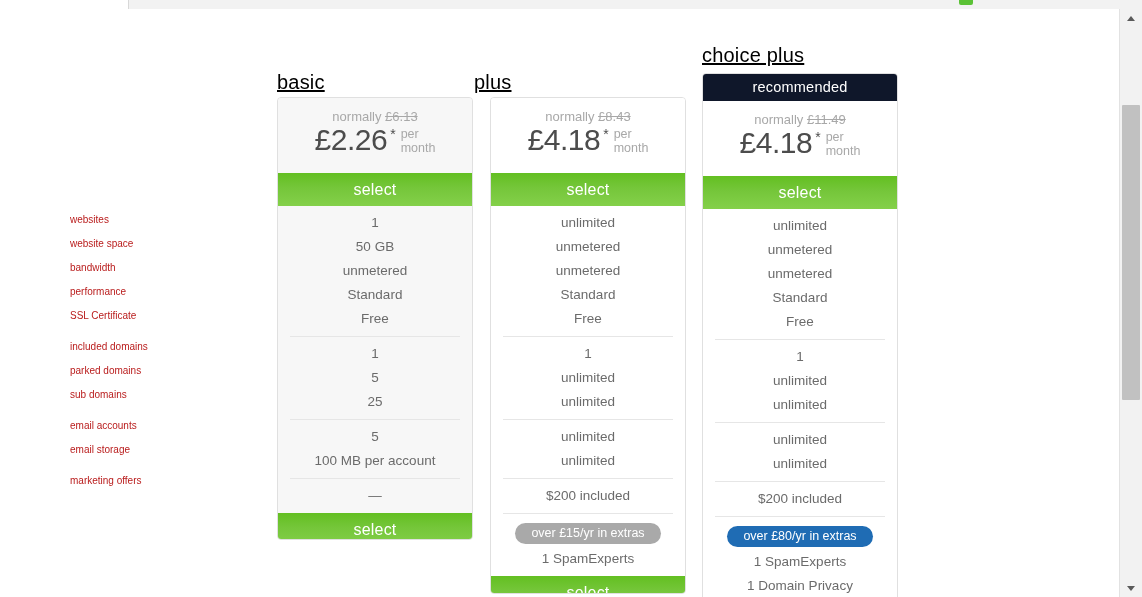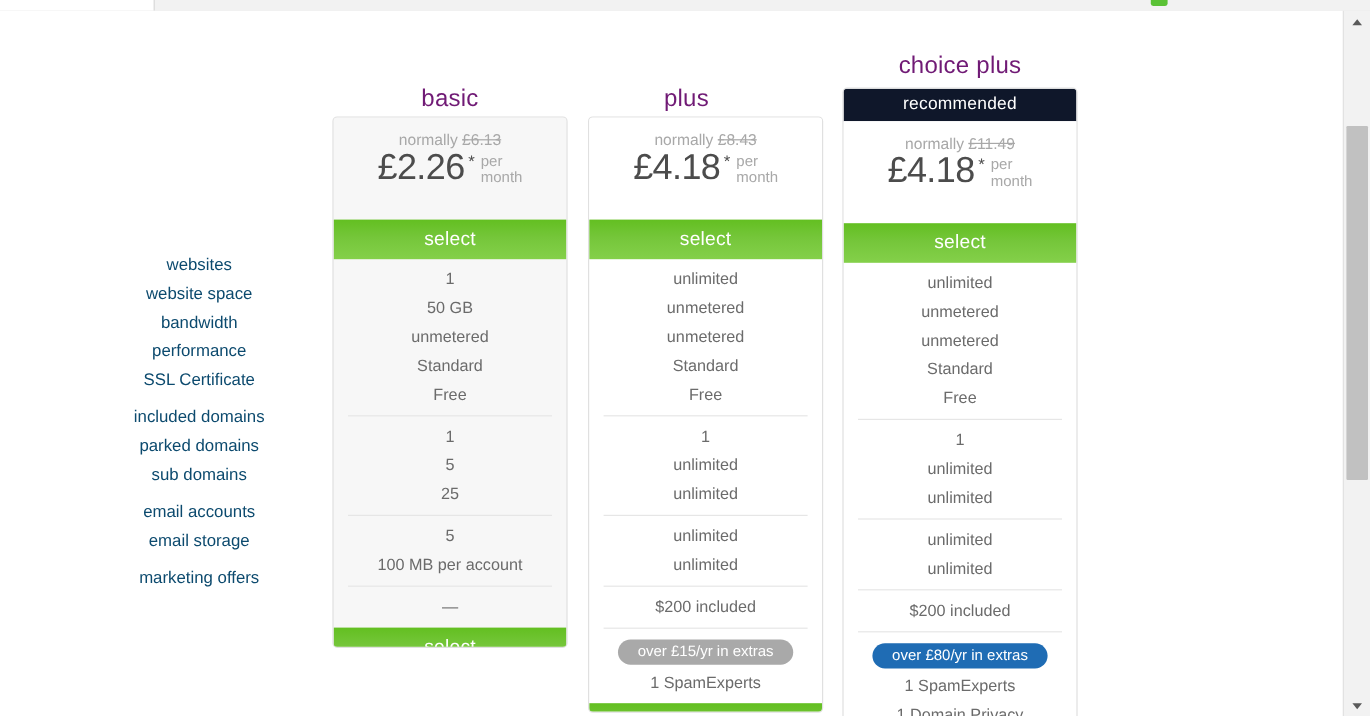--- a/index.html
+++ b/index.html
@@ -52,58 +52,59 @@
   }
 
   
   #pricing{
     position:absolute;left:0;top:0;width:1120px;height:588px;
   }
 
   
   #label-col{
     position:absolute;left:70px;top:199px;width:192px;
-    text-align:center;
-    color:#0c4a6e;font-size:14px;
+    text-align:left;
+    color:#b91c1c;font-size:10px;
   }
   .lbl{height:24px;line-height:24px;white-space:nowrap;}
   .lbl.gap{margin-top:7px;}
 
   
   .card{
     position:absolute;top:88px;width:196px;
     border:1px solid #e0e0e0;
     border-radius:4px;
     box-sizing:border-box;
     overflow:hidden;
   }
   #card-basic{left:277px;background:#f7f7f7;height:443px;}
   #card-plus{left:490px;background:#ffffff;height:497px;}
   #card-choice{left:702px;top:64px;background:#ffffff;height:534px;}
 
   
   .plan-name{
-    position:absolute;width:196px;text-align:center;
-    color:#701a75;font-size:20px;font-weight:400;
+    position:absolute;width:196px;text-align:left;
+    color:#000000;font-size:20px;font-weight:400;
     letter-spacing:.2px;
+    text-decoration:underline;
   }
   #name-basic{left:277px;top:62px;}
   #name-plus{left:474px;top:62px;}
   #name-choice{left:702px;top:35px;}
 
   
   #recommended{
     height:27px;line-height:27px;text-align:center;
     background:#0f172a;color:#ffffff;font-size:14.5px;
     letter-spacing:.2px;
   }
 
   
   .price-block{
-    padding:11px 0 28px;text-align:center;
+    padding:11px 0 18px;text-align:center;
   }
   #card-basic .price-block{background:#f7f7f7;}
   #card-plus .price-block,#card-choice .price-block{background:#ffffff;}
   .normally{
     color:#a8a8a8;font-size:13px;margin-bottom:1px;
     white-space:nowrap;
   }
   .normally .struck{text-decoration:line-through;}
   .price-line{
     display:flex;align-items:flex-start;justify-content:center;

